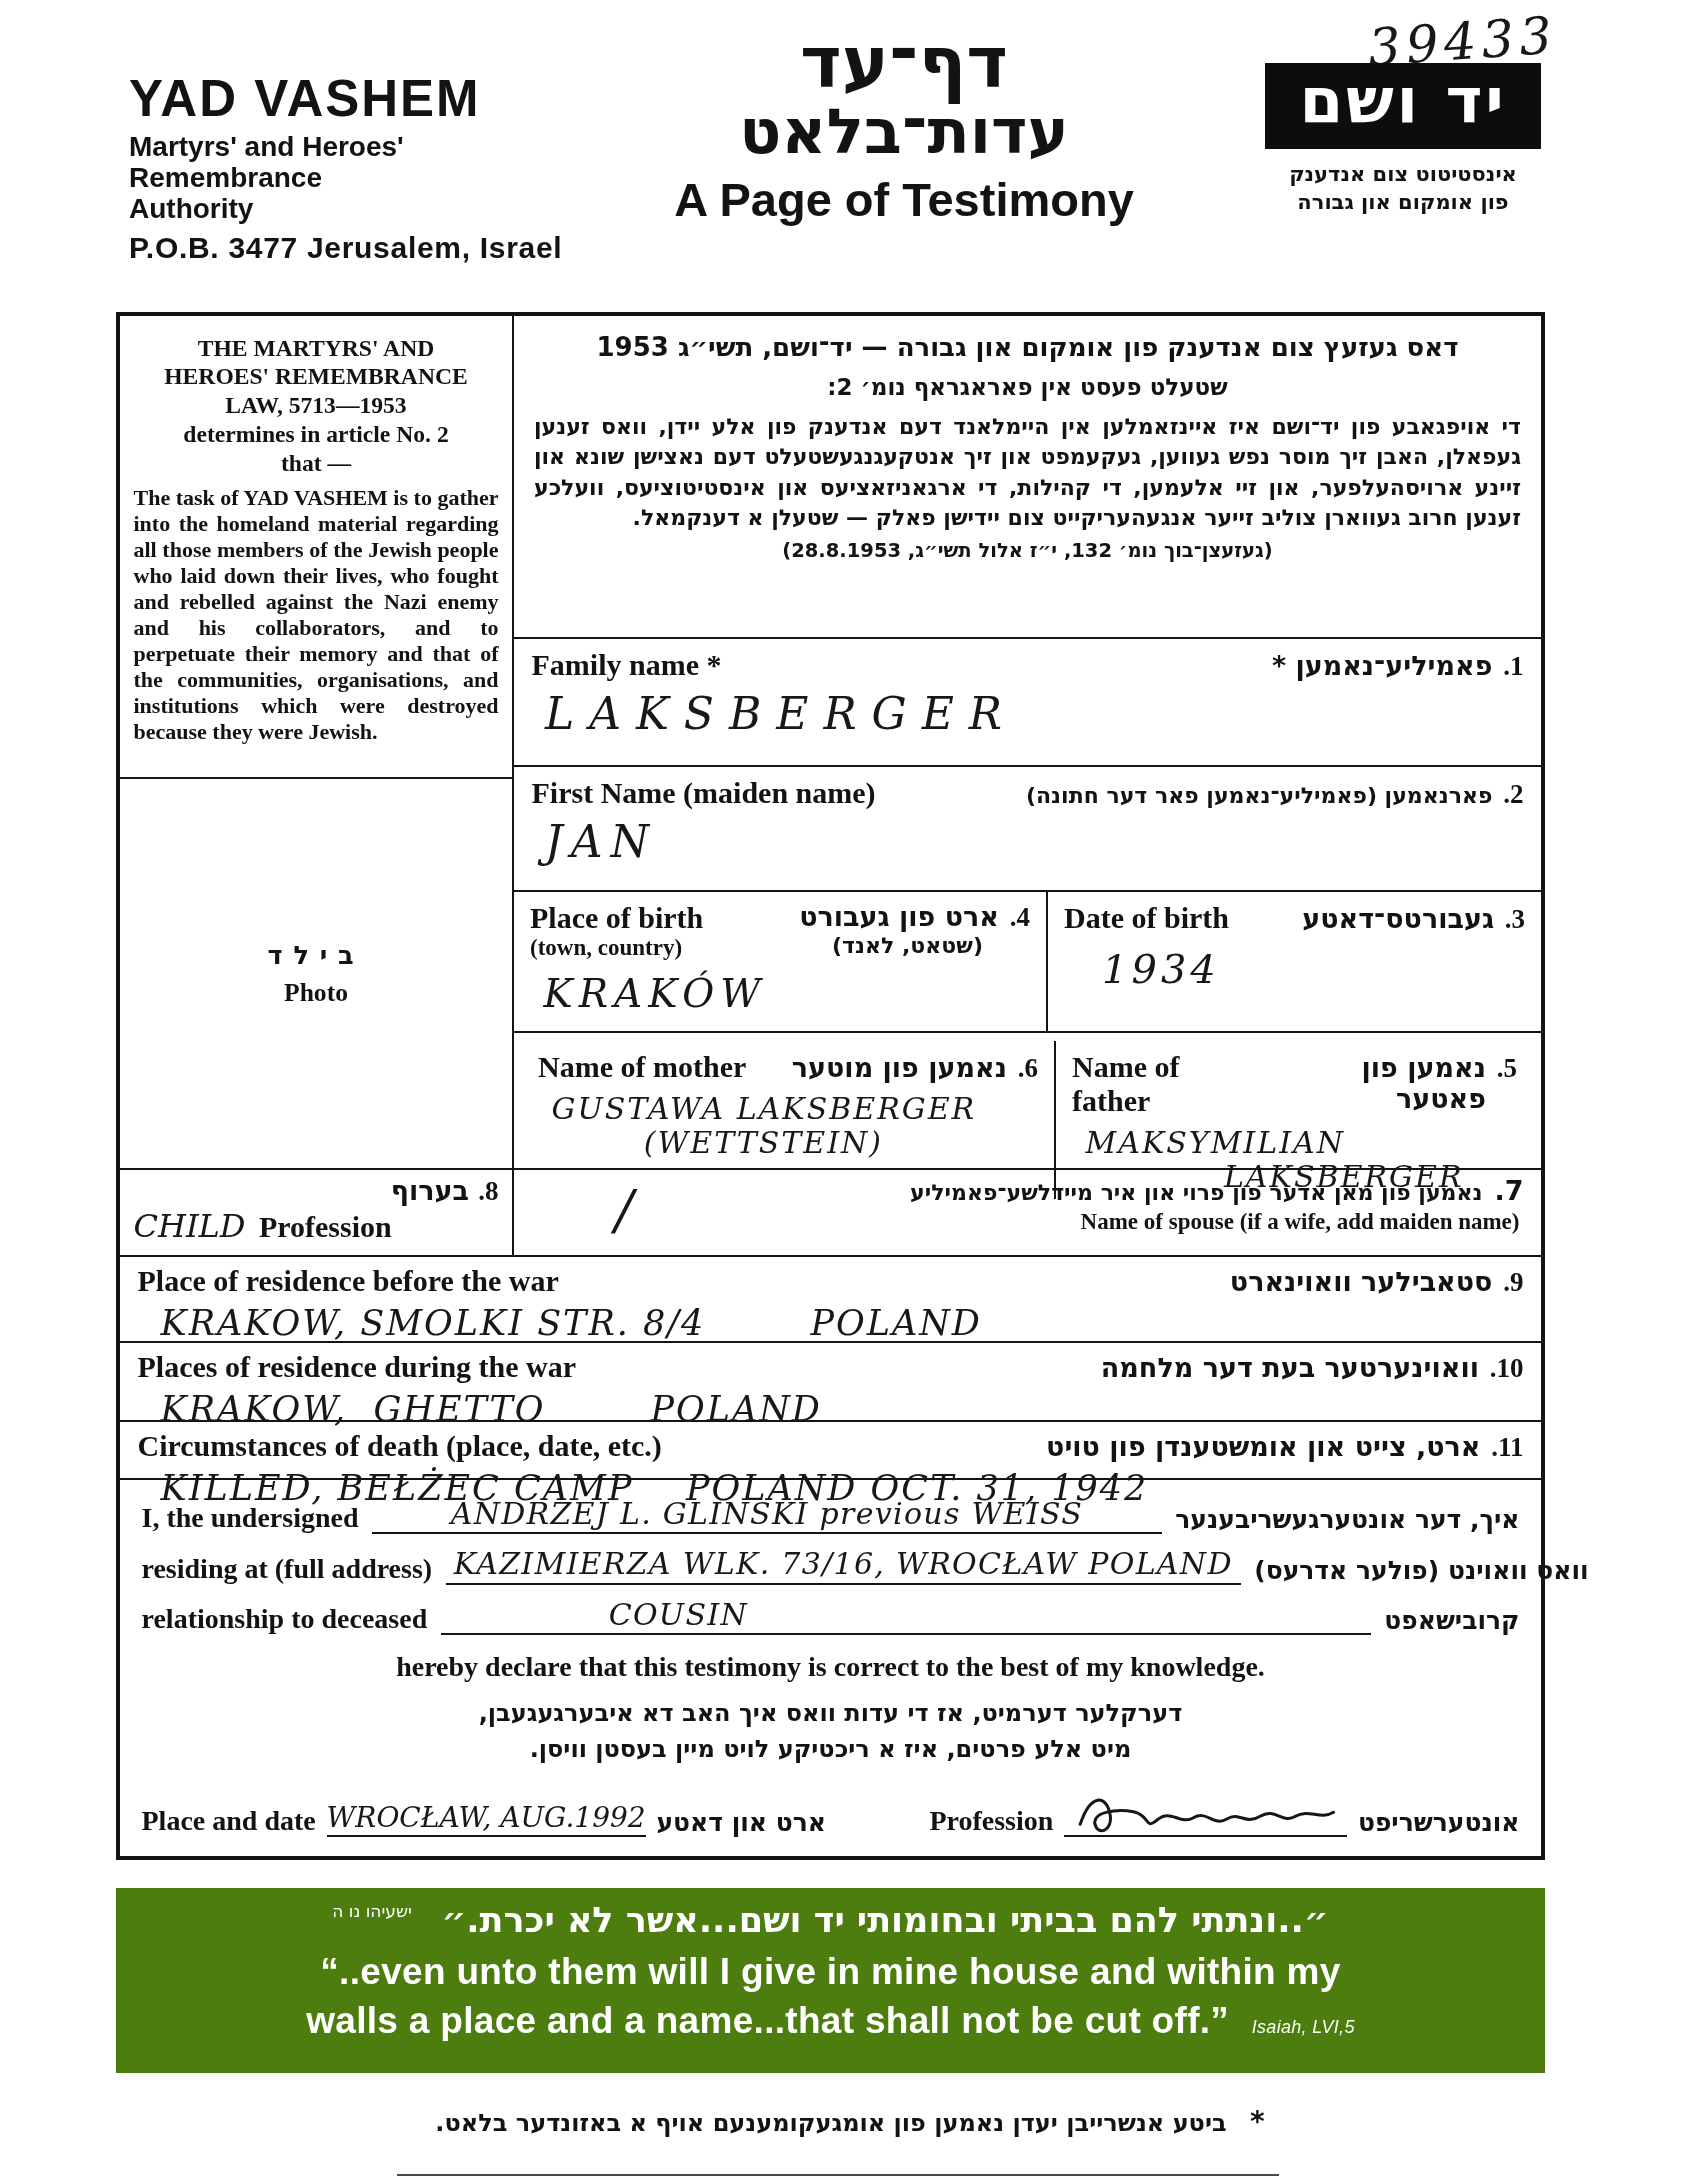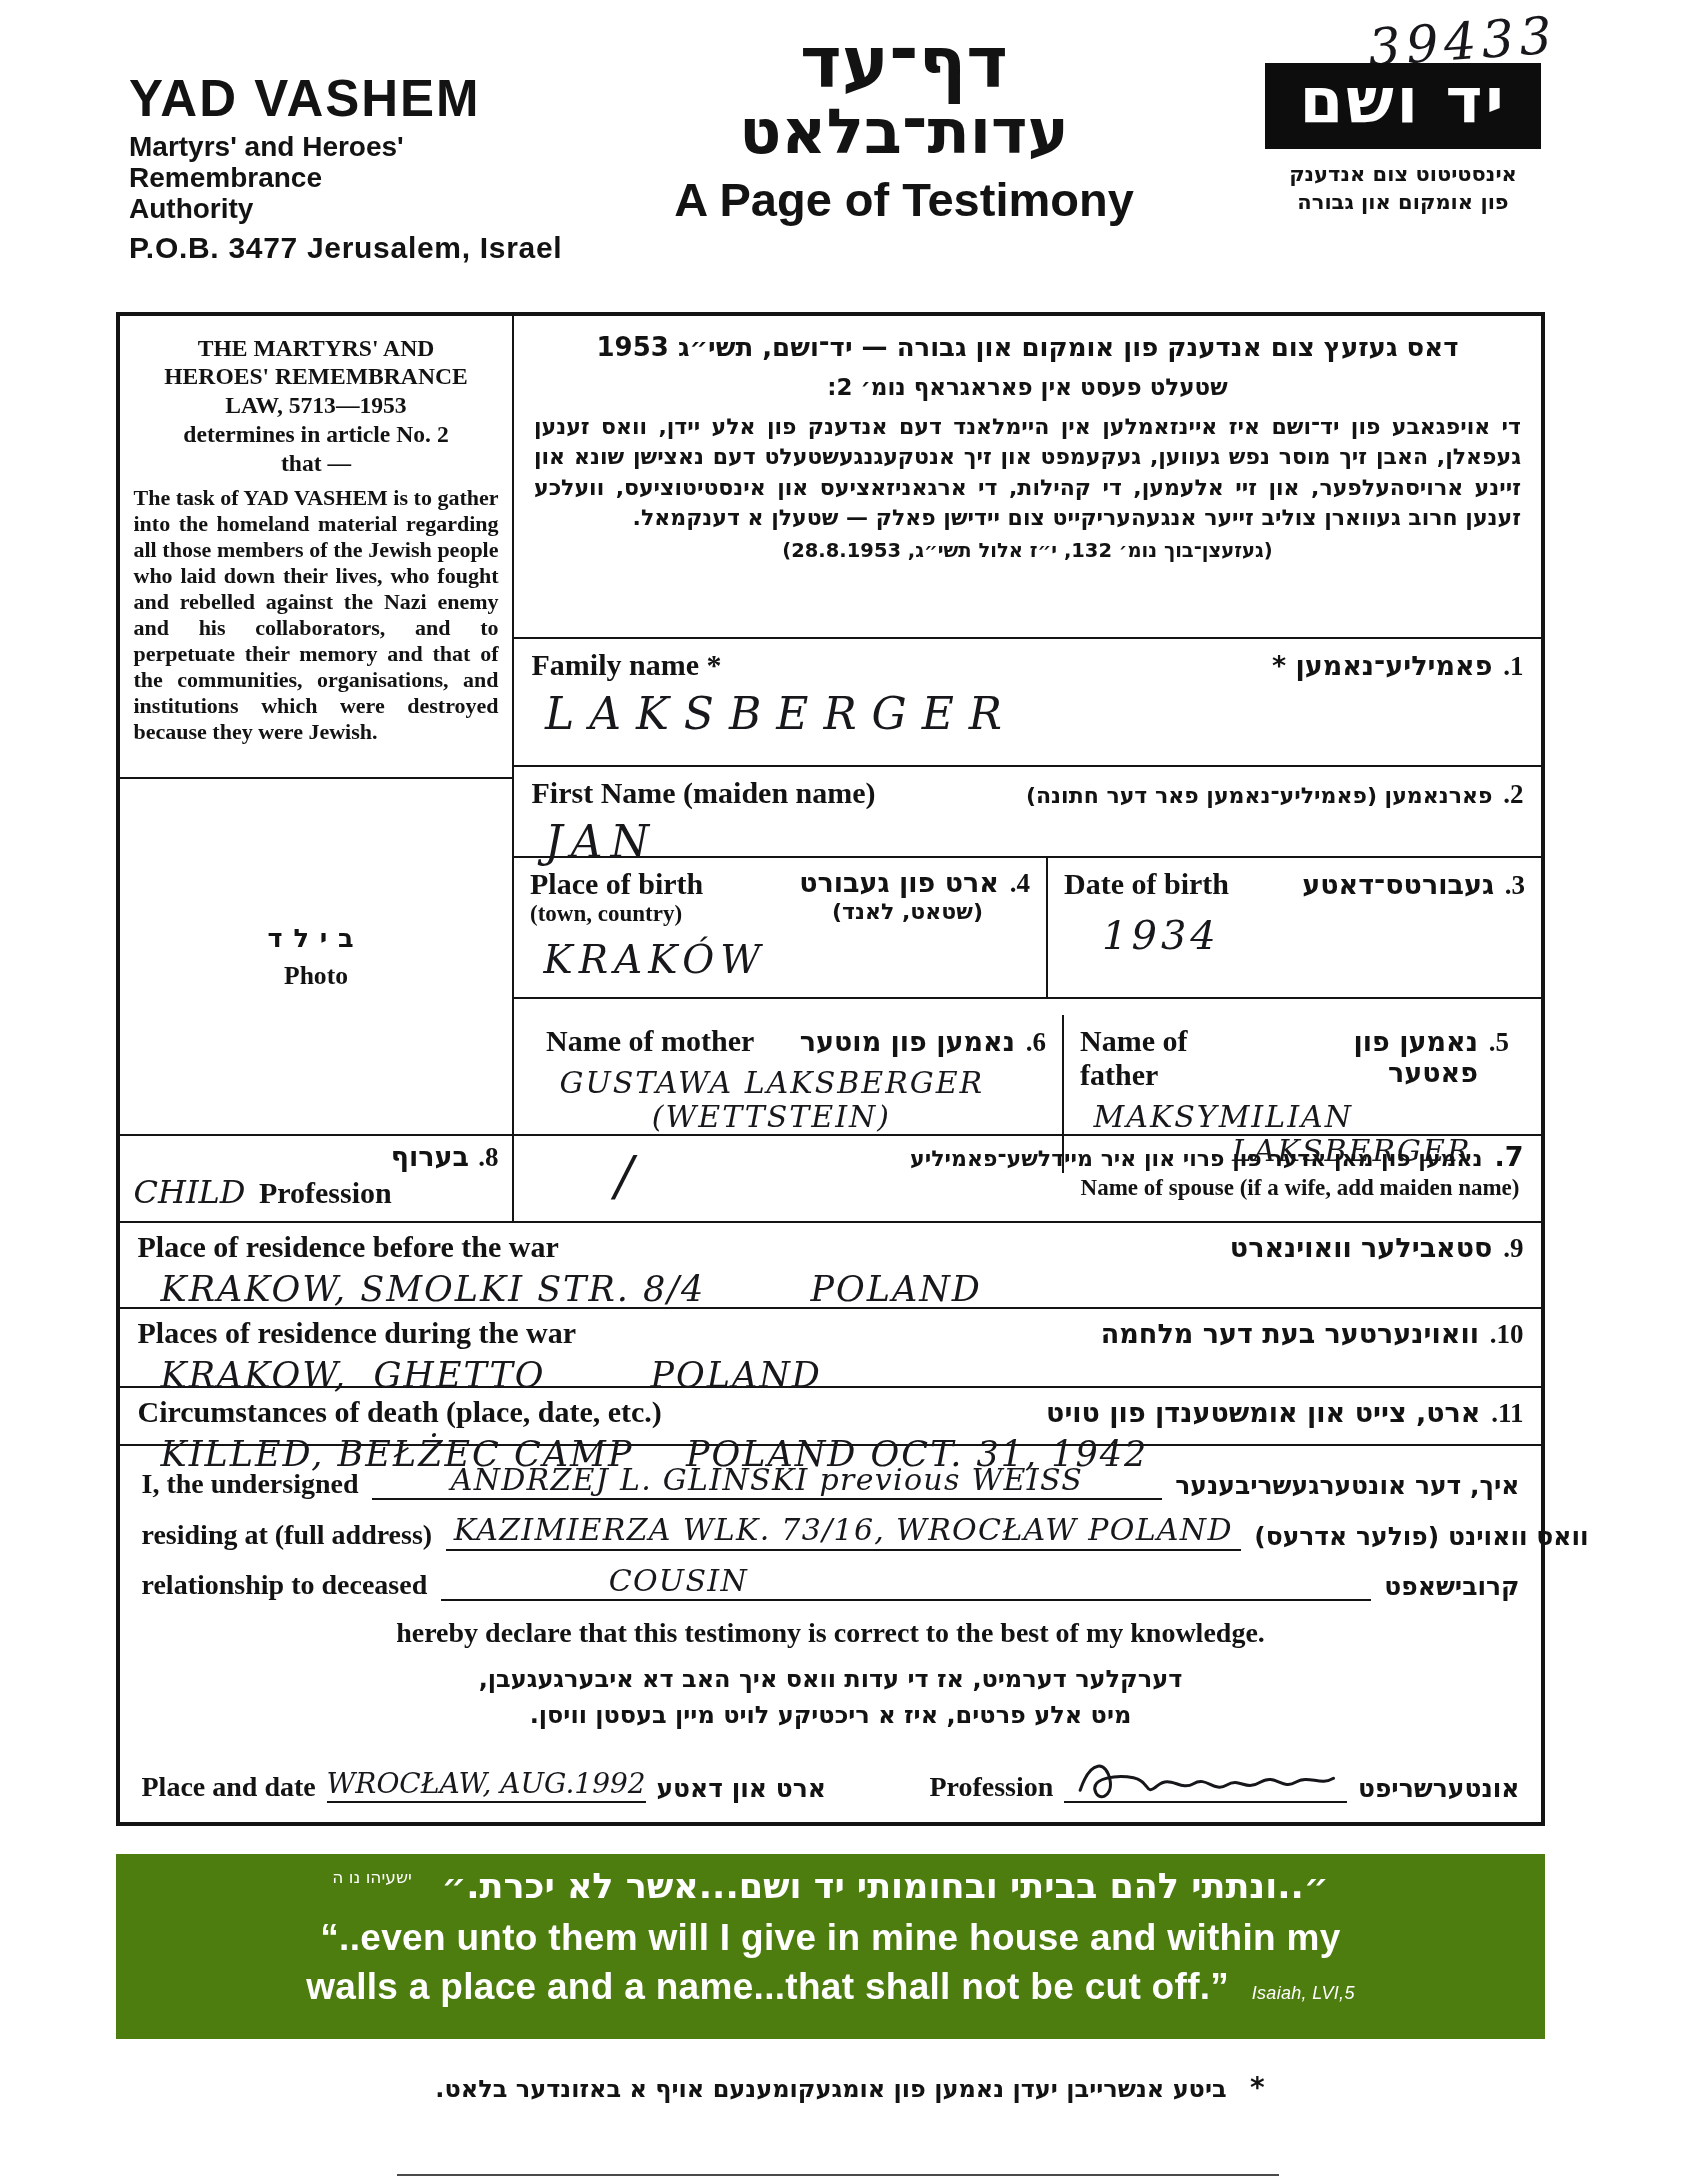--- a/index.html
+++ b/index.html
@@ -43,23 +43,23 @@
 
   .right-col { display: flex; flex-direction: column; }
   .intro { border-bottom: 2.7px solid #141414; padding: 16px 20px 9.4px; height: 323px; font-family: "DejaVu Sans", sans-serif; }
   .intro-l1 { font-weight: 700; font-size: 26px; text-align: center; }
   .intro-l2 { font-weight: 700; font-size: 23px; text-align: center; margin-top: 12px; }
   .intro-body { font-weight: 700; font-size: 22px; line-height: 1.38; text-align: justify; margin-top: 12px; }
   .intro-ref { font-weight: 700; font-size: 19.5px; text-align: center; margin-top: 5.4px; }
 
   .cell { padding: 9.4px 17.5px 5.4px; position: relative; }
   .f1 { height: 128px; }
-  .f2 { height: 91px; }
+  .f2 { height: 125px; }
   .f43 { height: 141px; display: grid; grid-template-columns: 532px 1fr; padding: 0; }
-  .f65 { height: 135px; display: grid; grid-template-columns: 532px 1fr; padding: 16px; }
+  .f65 { height: 135px; display: grid; grid-template-columns: 532px 1fr; padding: 8px; }
   .subcell { padding: 9.4px 16px 5.4px; position: relative; }
   .subcell.right { border-left: 2.7px solid #141414; }
 
   .head { display: flex; justify-content: space-between; align-items: baseline; }
   .head2 { display: flex; justify-content: space-between; align-items: flex-start; }
   .stack { display: flex; flex-direction: column; }
   .hegroup { display: inline-flex; gap: 10.8px; align-items: baseline; }
   .len { font-weight: 700; font-size: 30px; }
   .len.sm { font-size: 23px; font-weight: 700; }
   .lhe { font-family: "DejaVu Sans", sans-serif; font-weight: 700; font-size: 27px; }

